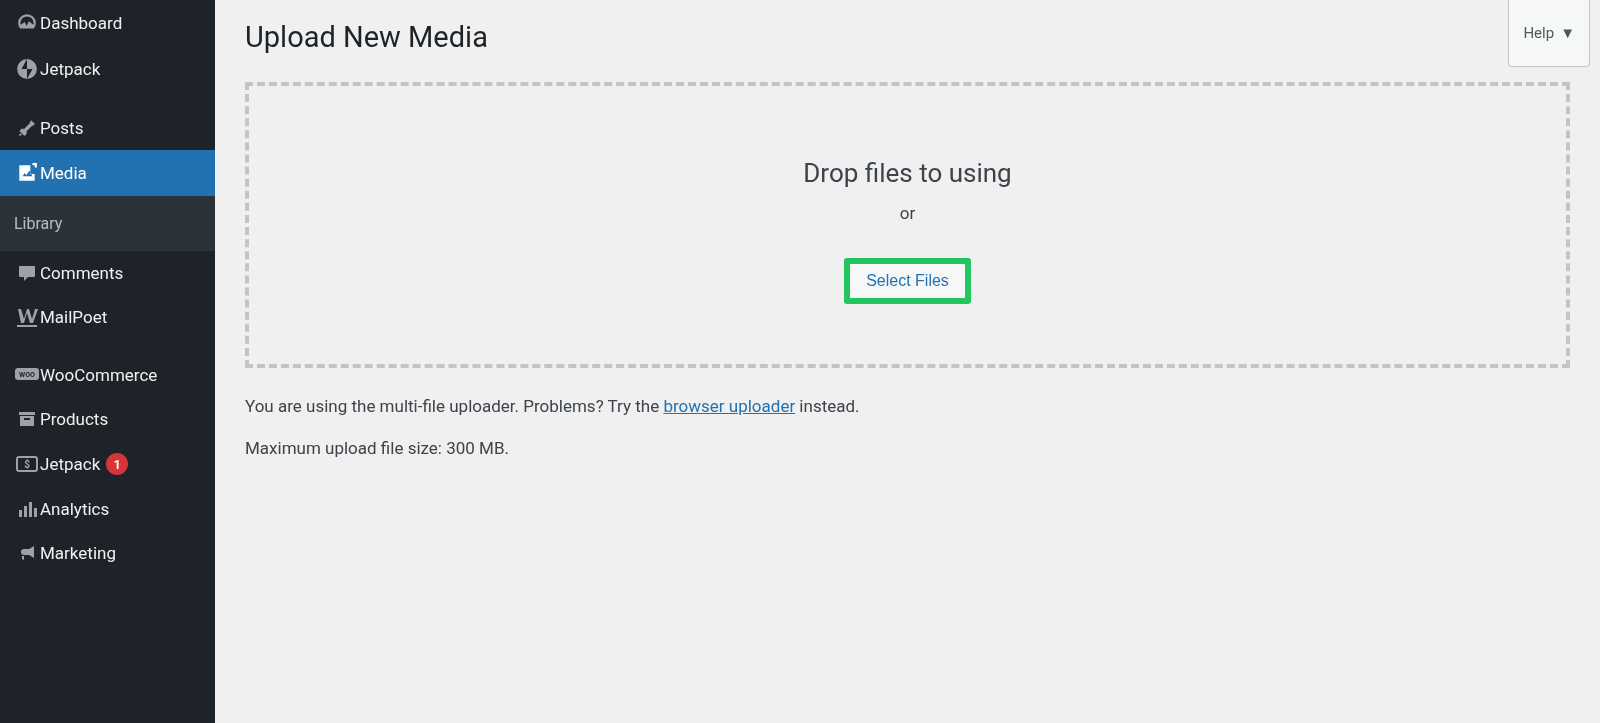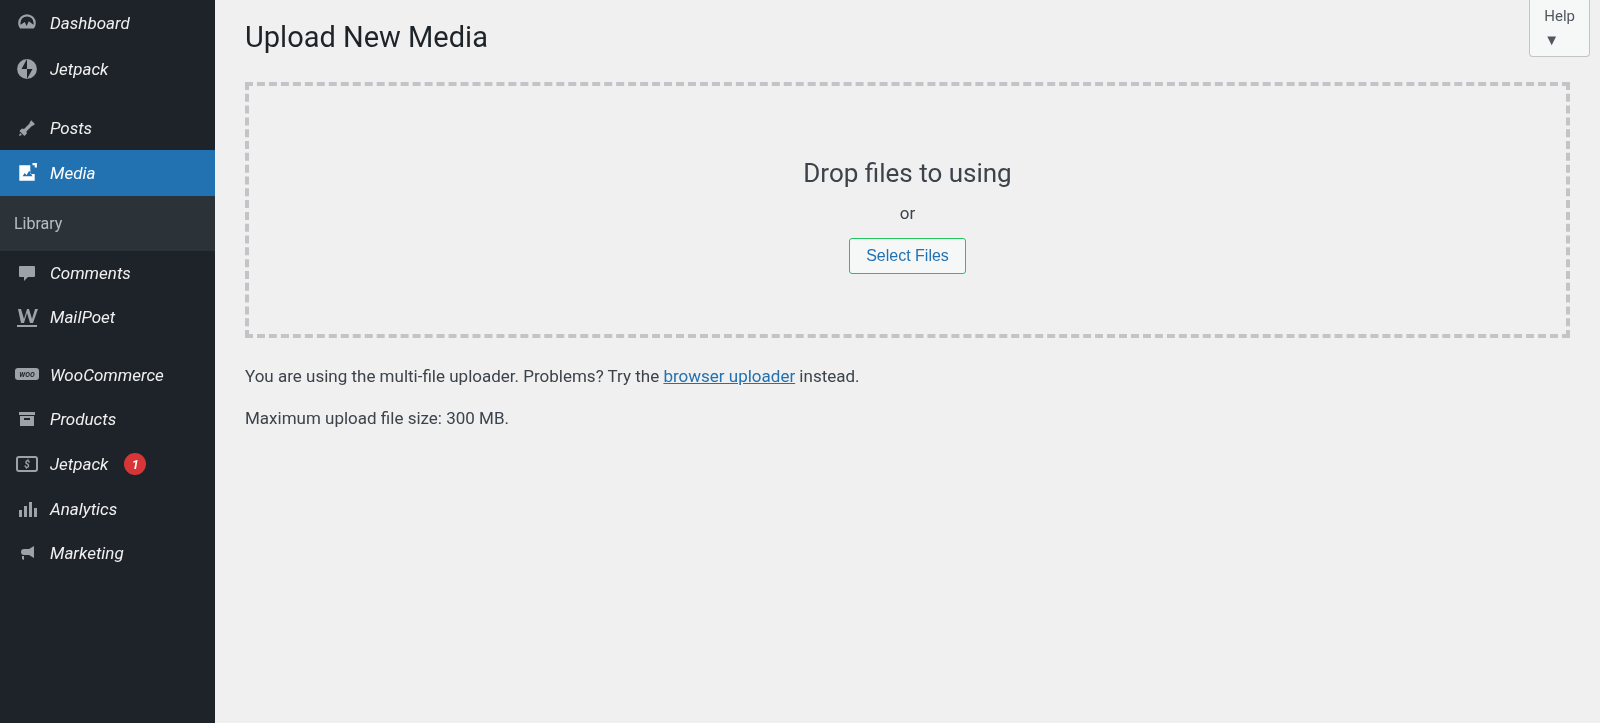--- a/index.html
+++ b/index.html
@@ -19,22 +19,20 @@
       flex-direction: column;
       position: relative;
     }
     .menu-item {
       display: flex;
       align-items: center;
       padding: 12px 14px;
       color: #f0f0f1;
       font-size: 17px;
       cursor: pointer;
-      gap: 10px;
-      font-style: italic;
     }
     .menu-item .icon-wrap {
       width: 26px;
       display: flex;
       justify-content: center;
       align-items: center;
       color: rgba(240,246,252,.6);
     }
     .menu-item.active {
       background: #2271b1;
@@ -87,28 +85,27 @@
       position: relative;
     }
     .help-tab {
       position: absolute;
       top: 0;
       right: 10px;
       background: #f6f7f7;
       border: 1px solid #c3c4c7;
       border-top: none;
       border-radius: 0 0 4px 4px;
-      padding: 7px 14px;
+      padding: 24px 14px;
       font-size: 15px;
       color: #50575e;
       cursor: pointer;
       display: flex;
-      align-items: flex-start;
+      align-items: flex-end;
       gap: 6px;
-      flex-direction: column;
     }
     h1.page-title {
       font-size: 29px;
       font-weight: 400;
       color: #1d2327;
       padding-top: 20px;
       margin-bottom: 28px;
     }
     .dropzone {
       border: 4px dashed #c3c4c7;
@@ -121,26 +118,27 @@
       color: #3c434a;
       margin-bottom: 15px;
     }
     .drop-or {
       font-size: 17px;
       color: #3c434a;
       margin-bottom: 15px;
     }
     .select-btn {
       background: #f6f7f7;
-      border: 1px solid #22c55e;
+      border: 6px solid #22c55e;
       color: #2271b1;
       font-size: 16px;
       padding: 8px 16px;
       border-radius: 3px;
       cursor: pointer;
+      margin-top: 20px;
     }
     .info-line {
       font-size: 17px;
       color: #3c434a;
       margin-bottom: 22px;
     }
     .info-line a {
       color: #2271b1;
     }
     svg { display: block; }

